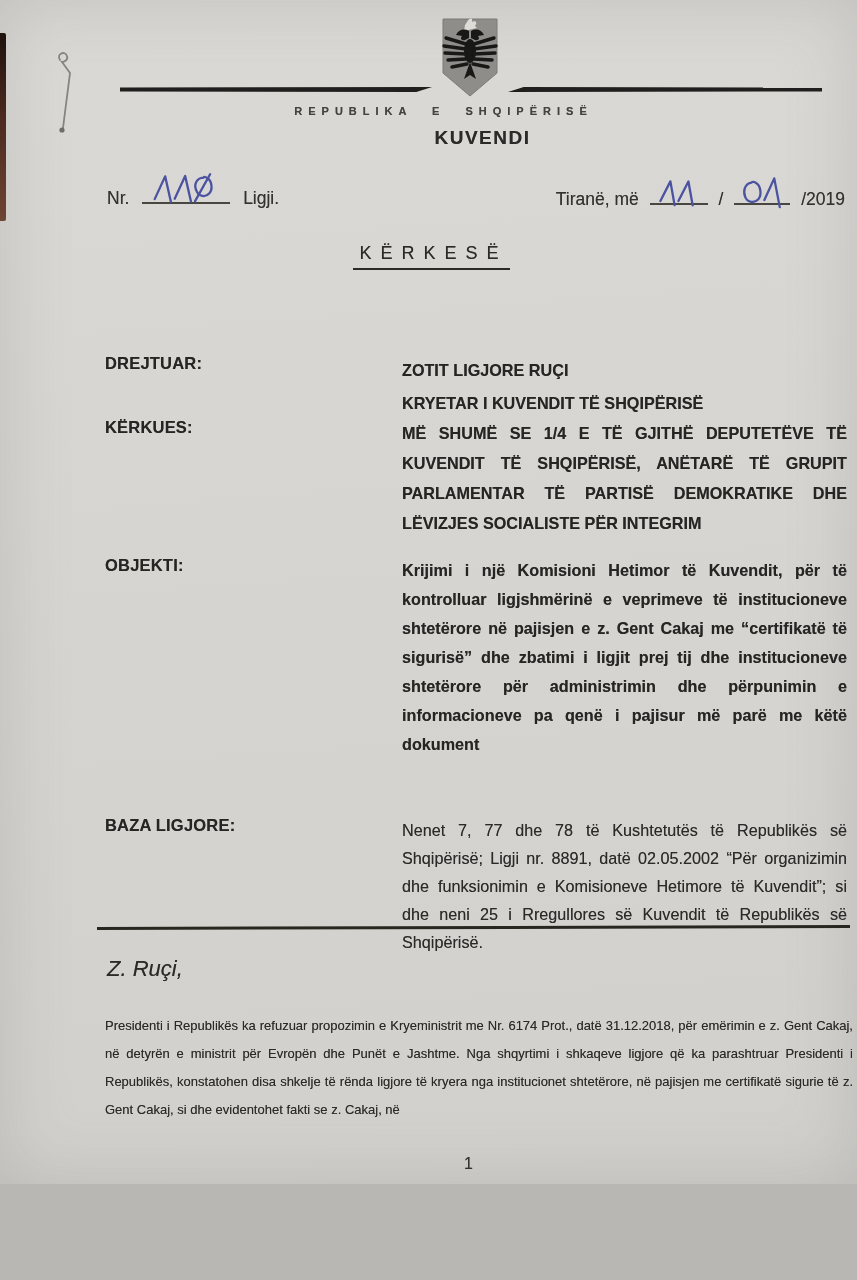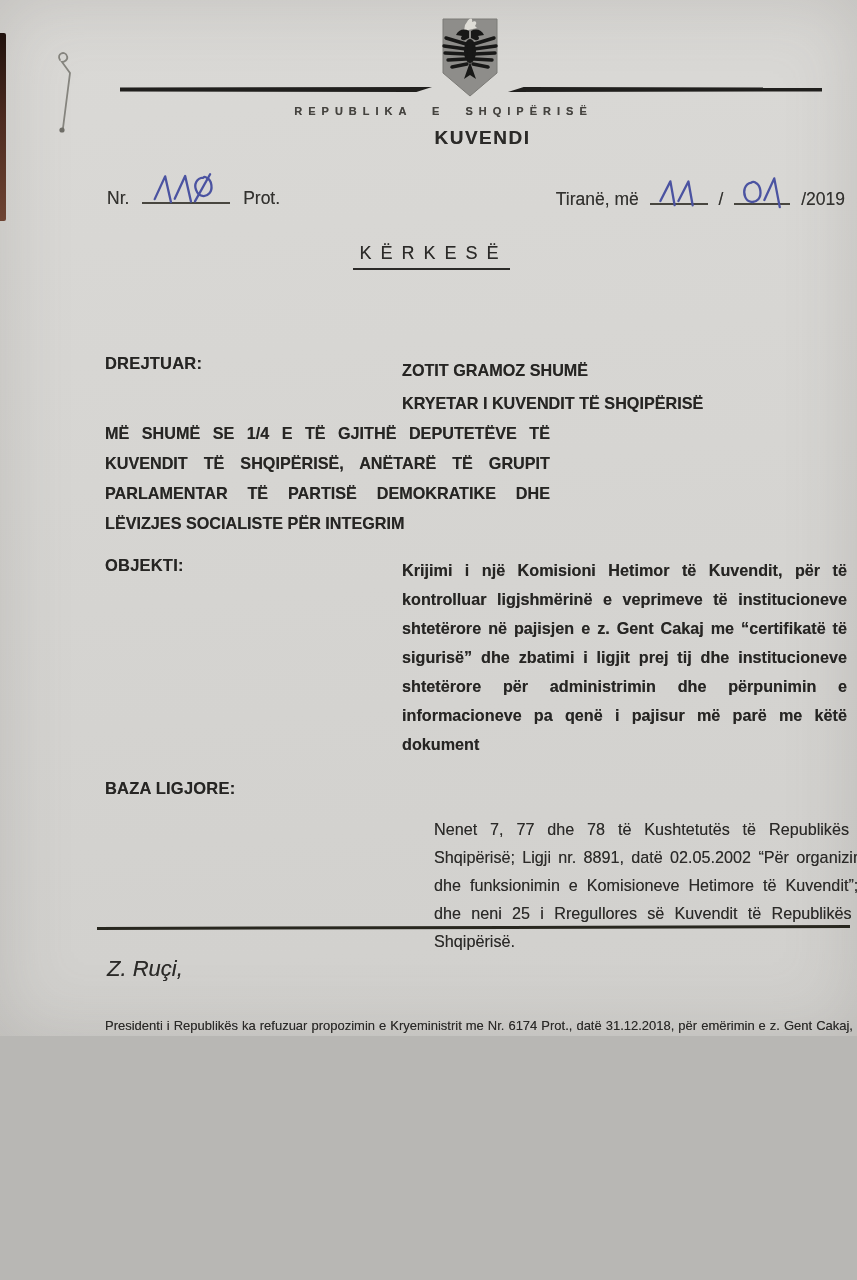--- a/index.html
+++ b/index.html
@@ -1,17 +1,17 @@
 <!DOCTYPE html>
 <html><head>
 <meta charset="utf-8">
 <style>
   html,body { margin:0; padding:0; background:#b8b7b4; }
   .page {
-    position:relative; width:857px; height:1036px; overflow:hidden;
+    position:relative; width:857px; height:1184px; overflow:hidden;
     background:linear-gradient(176deg,#dad9d6 0%, #d6d5d2 45%, #d1d0cd 100%);
     box-shadow: inset 0 0 70px rgba(110,106,98,0.22);
     font-family:"Liberation Sans", sans-serif;
     color:#2b2a28;
   }
   .page * { box-sizing:border-box; }
   .txt { text-shadow:0 0 0.6px rgba(48,47,45,0.55); }
 
   
   .edge-strip { position:absolute; left:0; top:33px; width:6px; height:188px;
@@ -41,21 +41,21 @@
   .title-wrap { position:absolute; left:0; width:100%; top:243px; text-align:center; transform:translateX(3px); }
   .title-inner { display:inline-block; font-size:18px; font-weight:normal; letter-spacing:9px;
     padding:0 2px 4px 6px; border-bottom:2.5px solid #2b2a28; color:#2b2a28; }
 
   
   .frow { position:absolute; left:105px; width:742px; display:flex; }
   .flabel { width:297px; flex:0 0 297px; font-weight:bold; font-size:16.5px; letter-spacing:0.2px; color:#262523; }
   .fvalue { width:445px; flex:0 0 445px; font-size:16.2px; line-height:29px; text-align:justify; color:#262523; }
   .fvalue.bold { font-weight:bold; }
   .drejtuar-val { line-height:33px; text-align:left; font-weight:bold; }
-  .baza-val { line-height:28px; font-weight:normal; color:#2b2a28;margin-top:36px; }
+  .baza-val { line-height:28px; font-weight:normal; color:#2b2a28; }
 
   .divider { position:absolute; left:97px; top:926px; width:753px; height:3px; background:#28271f; transform:rotate(-0.15deg); }
 
   .salutation { position:absolute; left:107px; top:956px; font-size:22px; font-style:italic; color:#2b2a28; }
   .body-par { position:absolute; left:105px; top:1012px; width:748px; font-size:13px;
     line-height:28px; text-align:justify; color:#2b2a28; }
   .page-num { position:absolute; left:0; width:100%; top:1155px; text-align:center;
     transform:translateX(40px); font-size:16px; color:#33322f; }
 </style>
 </head>
@@ -99,21 +99,21 @@
   <div class="protocol txt">
     <span>Nr.</span>
     <span class="blank" style="width:88px; margin:0 8px;" aria-label="110">
       <svg style="left:10px; bottom:-2px; transform:rotate(-4deg);" width="66" height="32" viewBox="0 0 66 32">
         <path class="hw" d="M2,25 L14,3 L18,29"></path>
         <path class="hw" d="M22,26 L34,4 L38,30"></path>
         <path class="hw" d="M52,7 C45,7 42,13 44,19 C46,26 53,27 57,23 C61,19 60,10 56,8 C54,6 53,6 52,7"></path>
         <path class="hw" d="M42,30 L59,4"></path>
       </svg>
     </span>
-    <span>Prot.</span>
+    <span>Ligji.</span>
 
     <span class="proto-right">
       <span>Tiranë, më</span>
       <span class="blank" style="width:58px; margin:0 6px;" aria-label="11">
         <svg style="left:8px; bottom:-5px; transform:rotate(-3deg);" width="40" height="30" viewBox="0 0 40 30">
           <path class="hw" d="M2,22 L13,3 L16,27"></path>
           <path class="hw" d="M20,23 L31,4 L34,28"></path>
         </svg>
       </span>
       <span>/</span>
@@ -127,35 +127,36 @@
     </span>
   </div>
 
   <div class="title-wrap">
     <span class="title-inner txt">KËRKESË</span>
   </div>
 
   <div class="frow" style="top:326px;margin-top:28px;">
     <div class="flabel txt">DREJTUAR:</div>
     <div class="fvalue drejtuar-val txt">
-      <div>ZOTIT GRAMOZ SHUMË</div>
+      <div>ZOTIT LIGJORE RUÇI</div>
       <div>KRYETAR I KUVENDIT TË SHQIPËRISË</div>
     </div>
   </div>
 
   <div class="frow" style="top:418px;">
+    <div class="flabel txt">KËRKUES:</div>
     <div class="fvalue bold txt" style="line-height:30px;">MË SHUMË SE 1/4 E TË GJITHË DEPUTETËVE TË KUVENDIT TË SHQIPËRISË, ANËTARË TË GRUPIT PARLAMENTAR TË PARTISË DEMOKRATIKE DHE LËVIZJES SOCIALISTE PËR INTEGRIM</div>
   </div>
 
   <div class="frow" style="top:556px;">
     <div class="flabel txt">OBJEKTI:</div>
     <div class="fvalue bold txt">Krijimi i një Komisioni Hetimor të Kuvendit, për të kontrolluar ligjshmërinë e veprimeve të institucioneve shtetërore në pajisjen e z. Gent Cakaj me “certifikatë të sigurisë” dhe zbatimi i ligjit prej tij dhe institucioneve shtetërore për administrimin dhe përpunimin e informacioneve pa qenë i pajisur më parë me këtë dokument</div>
   </div>
 
-  <div class="frow" style="top:779px;gap:32px;">
+  <div class="frow" style="top:816px;">
     <div class="flabel txt">BAZA LIGJORE:</div>
     <div class="fvalue baza-val txt">Nenet 7, 77 dhe 78 të Kushtetutës të Republikës së Shqipërisë; Ligji nr. 8891, datë 02.05.2002 “Për organizimin dhe funksionimin e Komisioneve Hetimore të Kuvendit”; si dhe neni 25 i Rregullores së Kuvendit të Republikës së Shqipërisë.</div>
   </div>
 
   <div class="divider"></div>
 
   <div class="salutation txt">Z. Ruçi,</div>
 
   <div class="body-par txt">Presidenti i Republikës ka refuzuar propozimin e Kryeministrit me Nr. 6174 Prot., datë 31.12.2018, për emërimin e z. Gent Cakaj, në detyrën e ministrit për Evropën dhe Punët e Jashtme. Nga shqyrtimi i shkaqeve ligjore që ka parashtruar Presidenti i Republikës, konstatohen disa shkelje të rënda ligjore të kryera nga institucionet shtetërore, në pajisjen me certifikatë sigurie të z. Gent Cakaj, si dhe evidentohet fakti se z. Cakaj, në</div>
 

